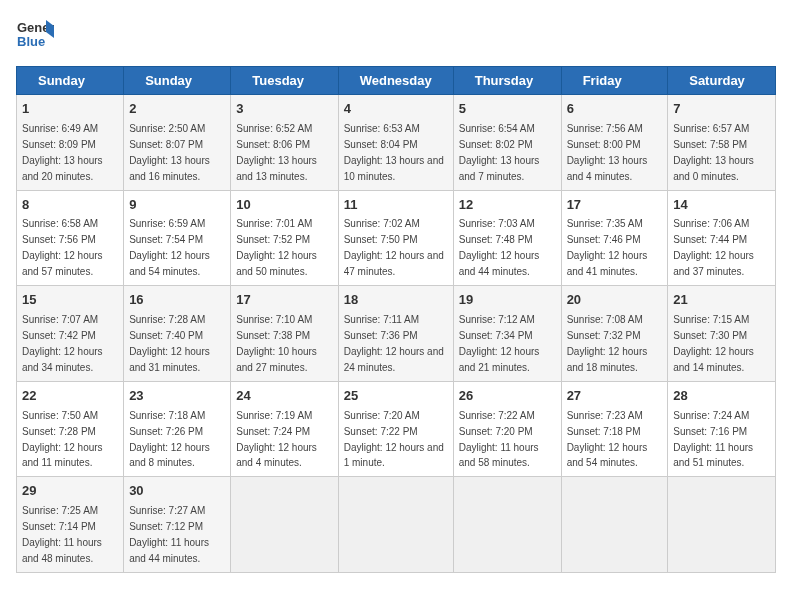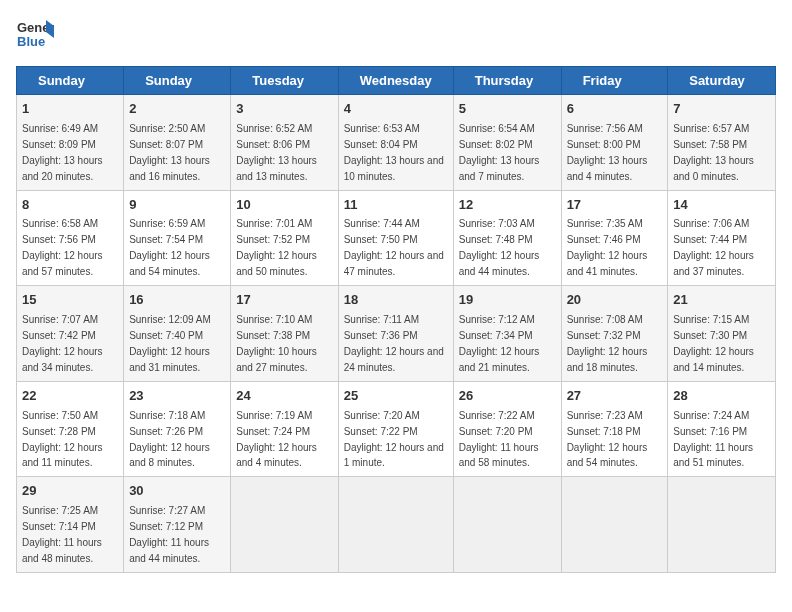--- a/index.html
+++ b/index.html
@@ -143,21 +143,21 @@
 <span class="day-info">Daylight: 12 hours and 57 minutes.</span></td>
         <td><span class="day-num">9</span>
 <span class="day-info">Sunrise: 6:59 AM</span><br>
 <span class="day-info">Sunset: 7:54 PM</span><br>
 <span class="day-info">Daylight: 12 hours and 54 minutes.</span></td>
         <td><span class="day-num">10</span>
 <span class="day-info">Sunrise: 7:01 AM</span><br>
 <span class="day-info">Sunset: 7:52 PM</span><br>
 <span class="day-info">Daylight: 12 hours and 50 minutes.</span></td>
         <td><span class="day-num">11</span>
-<span class="day-info">Sunrise: 7:44 AM</span><br>
+<span class="day-info">Sunrise: 7:02 AM</span><br>
 <span class="day-info">Sunset: 7:50 PM</span><br>
 <span class="day-info">Daylight: 12 hours and 47 minutes.</span></td>
         <td><span class="day-num">12</span>
 <span class="day-info">Sunrise: 7:03 AM</span><br>
 <span class="day-info">Sunset: 7:48 PM</span><br>
 <span class="day-info">Daylight: 12 hours and 44 minutes.</span></td>
         <td><span class="day-num">17</span>
 <span class="day-info">Sunrise: 7:35 AM</span><br>
 <span class="day-info">Sunset: 7:46 PM</span><br>
 <span class="day-info">Daylight: 12 hours and 41 minutes.</span></td>
@@ -165,21 +165,21 @@
 <span class="day-info">Sunrise: 7:06 AM</span><br>
 <span class="day-info">Sunset: 7:44 PM</span><br>
 <span class="day-info">Daylight: 12 hours and 37 minutes.</span></td>
       </tr>
       <tr>
         <td><span class="day-num">15</span>
 <span class="day-info">Sunrise: 7:07 AM</span><br>
 <span class="day-info">Sunset: 7:42 PM</span><br>
 <span class="day-info">Daylight: 12 hours and 34 minutes.</span></td>
         <td><span class="day-num">16</span>
-<span class="day-info">Sunrise: 12:09 AM</span><br>
+<span class="day-info">Sunrise: 7:28 AM</span><br>
 <span class="day-info">Sunset: 7:40 PM</span><br>
 <span class="day-info">Daylight: 12 hours and 31 minutes.</span></td>
         <td><span class="day-num">17</span>
 <span class="day-info">Sunrise: 7:10 AM</span><br>
 <span class="day-info">Sunset: 7:38 PM</span><br>
 <span class="day-info">Daylight: 10 hours and 27 minutes.</span></td>
         <td><span class="day-num">18</span>
 <span class="day-info">Sunrise: 7:11 AM</span><br>
 <span class="day-info">Sunset: 7:36 PM</span><br>
 <span class="day-info">Daylight: 12 hours and 24 minutes.</span></td>

